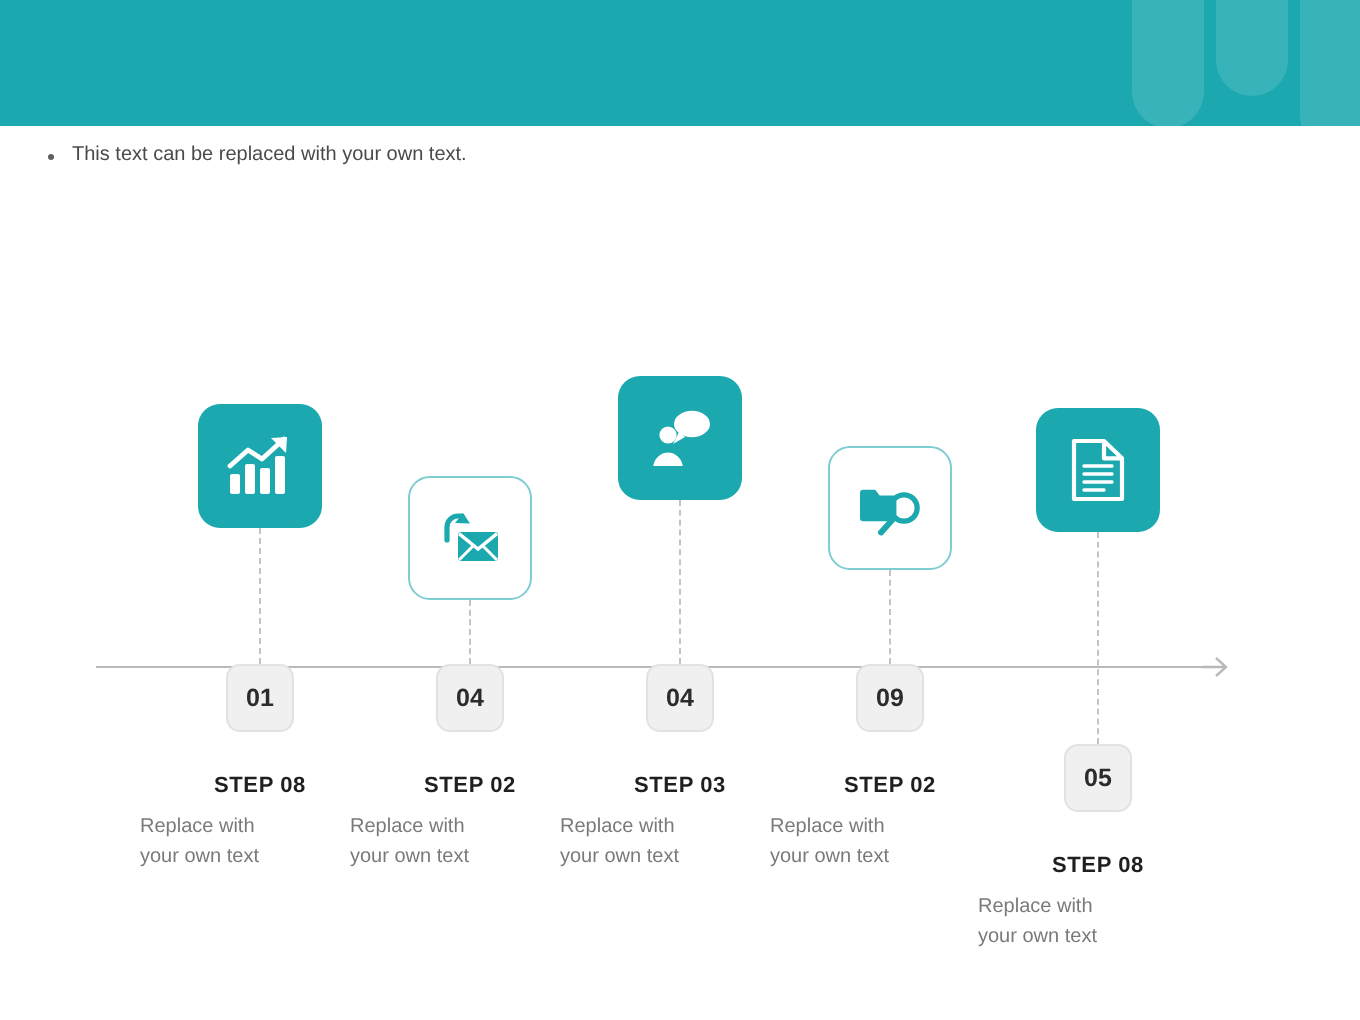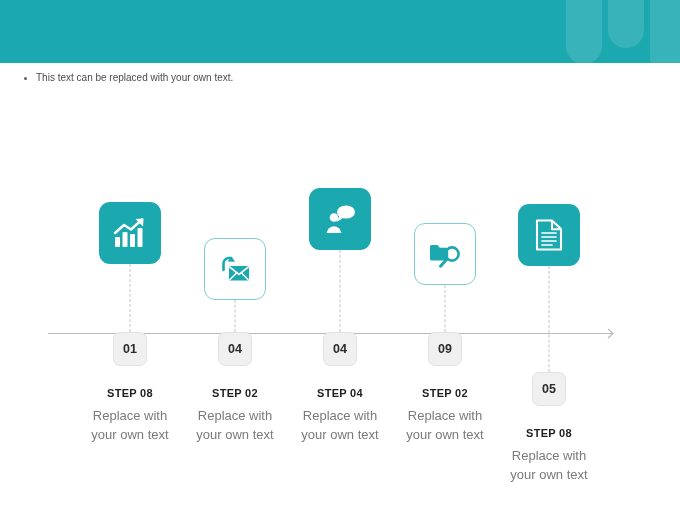--- a/index.html
+++ b/index.html
@@ -75,22 +75,22 @@
     top:316px;
     display:flex; align-items:center; justify-content:center;
     font-size:12.5px; font-weight:bold; color:#2b2b2b;
   }
 
   .step-title {
     top:371px; white-space:nowrap;
     font-size:11px; font-weight:bold; color:#1f1f1f; letter-spacing:.3px;
   }
   .step-desc {
-    top:391px; width:120px; text-align:center;
-    font-size:13px; color:#7a7a7a; line-height:1.45;
+    top:391px; width:120px; text-align:left;
+    font-size:10px; color:#7a7a7a; line-height:1.45;
     transform:translateX(-50%);
   }
 </style>
 </head>
 <body>
 
 <div class="slide">
 
   <div class="header">
     <div class="deco d1">
@@ -158,21 +158,21 @@
             <svg width="34" height="32" viewBox="0 0 34 32">
         <ellipse cx="23" cy="9" rx="9" ry="6.6" fill="#ffffff"></ellipse>
         <path d="M16.5 13 L13.5 19 L19.5 15.5 Z" fill="#ffffff"></path>
         <circle cx="11" cy="14.5" r="4.3" fill="#ffffff"></circle>
         <path d="M3.6 30 a7.5 8 0 0 1 14.8 0 Z" fill="#ffffff"></path>
       </svg>
           </span>
     </div>
     <div class="connector" style="top:234px;height:82px"></div>
     <div class="marker">04</div>
-    <div class="step-title">STEP 04</div>
+    <div class="step-title">STEP 03</div>
     <div class="step-desc">Replace with<br>your own text</div>
   </div>
       <div class="step" style="left: 445px;">
     <div class="icon-box outline" style="top:207px">
       <span>
             <svg width="34" height="32" viewBox="0 0 34 32">
         <path d="M2 8.5 a1.6 1.6 0 0 1 1.6-1.6 h6 l2.2 2.8 h6.8 a1.6 1.6 0 0 1 1.6 1.6 V21 a1.6 1.6 0 0 1 -1.6 1.6 H3.6 A1.6 1.6 0 0 1 2 21 Z" fill="#1BA8AF"></path>
         <circle cx="24" cy="16" r="6.6" fill="none" stroke="#1BA8AF" stroke-width="2.6"></circle>
         <path d="M19.2 20.8 L12.5 28.2" fill="none" stroke="#1BA8AF" stroke-width="3" stroke-linecap="round"></path>
       </svg>

